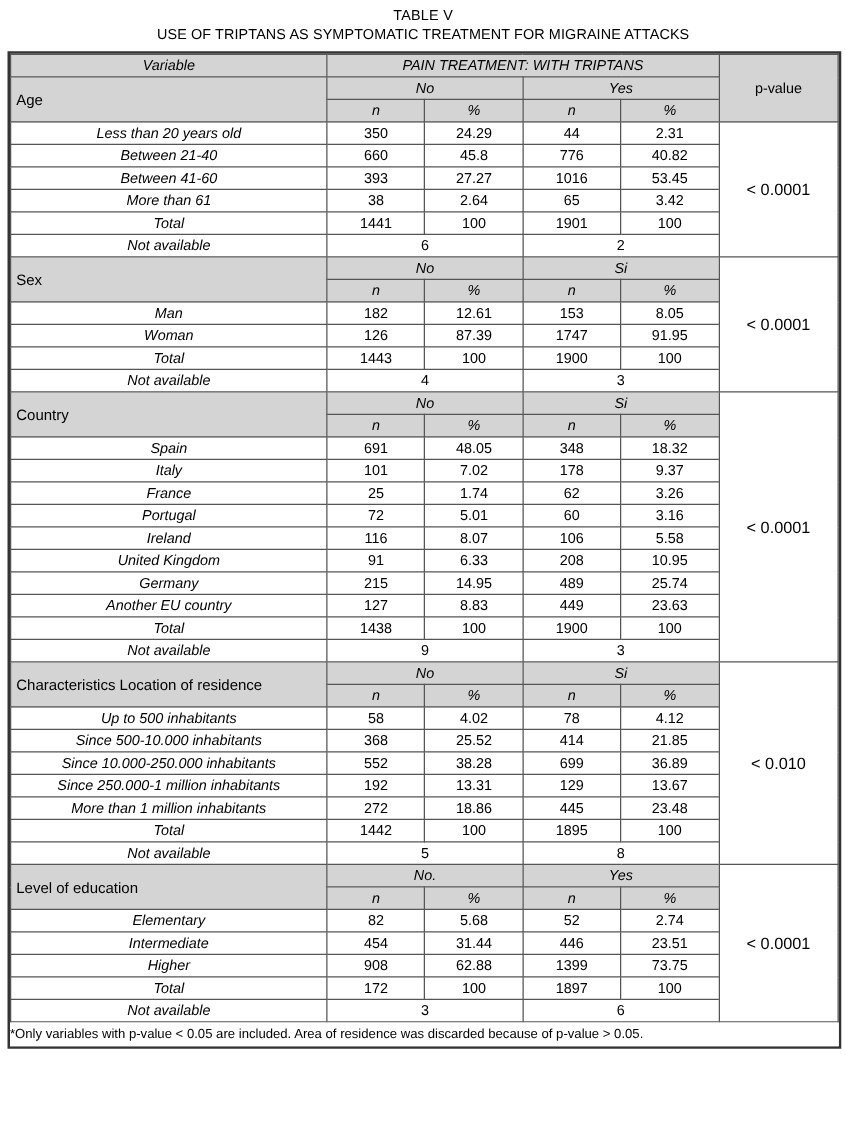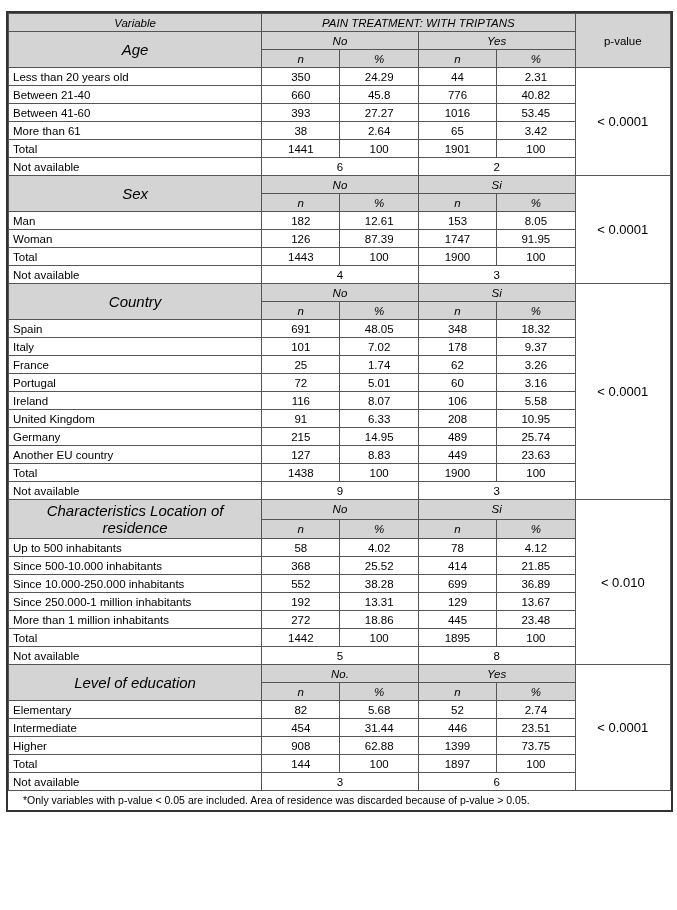--- a/index.html
+++ b/index.html
@@ -41,37 +41,36 @@
     padding: 2px 4px;
     vertical-align: middle;
     height: 18px;
     box-sizing: border-box;
   }
   .shaded {
     background: #d4d4d4;
   }
   .ital { font-style: italic; }
   .ctr { text-align: center; }
-  .lft { text-align: left; padding-left: 6px; }
+  .lft { text-align: center; padding-left: 6px; font-style: italic; }
   .grp-head {
-    text-align: center;
-    font-style: italic;
-    font-size: 15px;
+    text-align: left;
+    font-size: 12px;
   }
   .pv {
     text-align: center;
     font-size: 13px;
     vertical-align: middle;
   }
   .thick-top td, .thick-top th { border-top: 2px solid #333333; }
   .footnote {
     width: 665px;
     margin: 0 auto;
     font-size: 10.5px;
-    padding: 3px 4px 4px 15px;
+    padding: 3px 4px 4px 0;
     box-sizing: border-box;
     border: 1px solid #555555;
     border-top: none;
     background: #ffffff;
   }
   .wrapper {
     border: 2px solid #333333;
     width: 667px;
     margin: 0 auto;
     box-sizing: border-box;
@@ -79,20 +78,22 @@
   .wrapper table.tbl { width: 663px; border: none; }
   .wrapper table.tbl td { border: 1px solid #555555; }
   .footnote { border: none; width: 663px; }
 </style>
 </head>
 <body>
 
 <div class="page">
 
   <div class="title-block">
+    <div class="title-line1">TABLE V</div>
+    <div class="title-line2">USE OF TRIPTANS AS SYMPTOMATIC TREATMENT FOR MIGRAINE ATTACKS</div>
   </div>
 
   <div class="wrapper">
     <table class="tbl">
       <colgroup>
         <col style="width:252px">
         <col style="width:78px">
         <col style="width:78px">
         <col style="width:78px">
         <col style="width:78px">
@@ -361,21 +362,21 @@
           </tr>
           <tr>
             <td class="lft">Higher</td>
             <td class="ctr">908</td>
             <td class="ctr">62.88</td>
             <td class="ctr">1399</td>
             <td class="ctr">73.75</td>
           </tr>
           <tr>
             <td class="lft">Total</td>
-            <td class="ctr">144</td>
+            <td class="ctr">172</td>
             <td class="ctr">100</td>
             <td class="ctr">1897</td>
             <td class="ctr">100</td>
           </tr>
           <tr>
             <td class="lft">Not available</td>
             <td class="ctr" colspan="2">3</td>
             <td class="ctr" colspan="2">6</td>
           </tr>
         </tbody>

